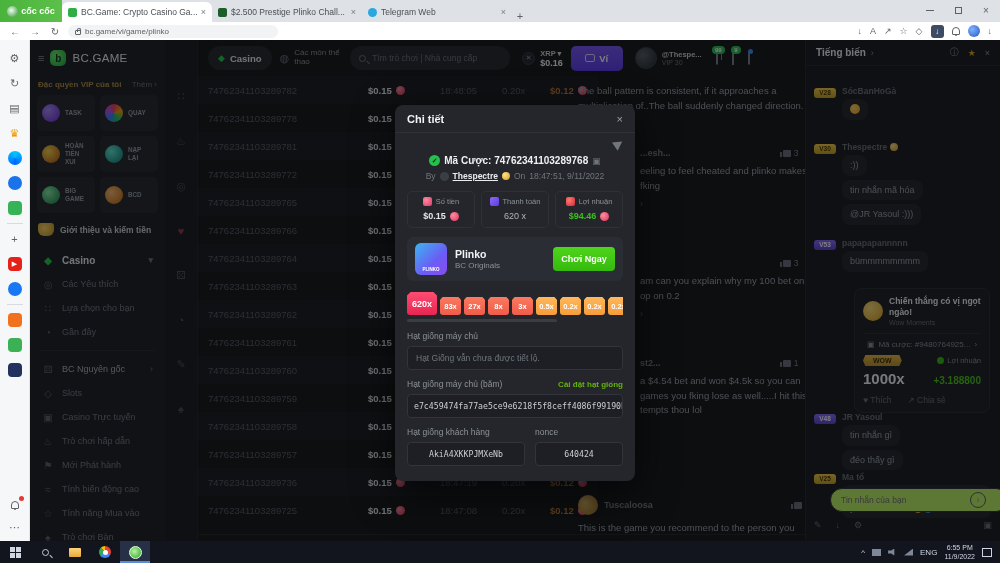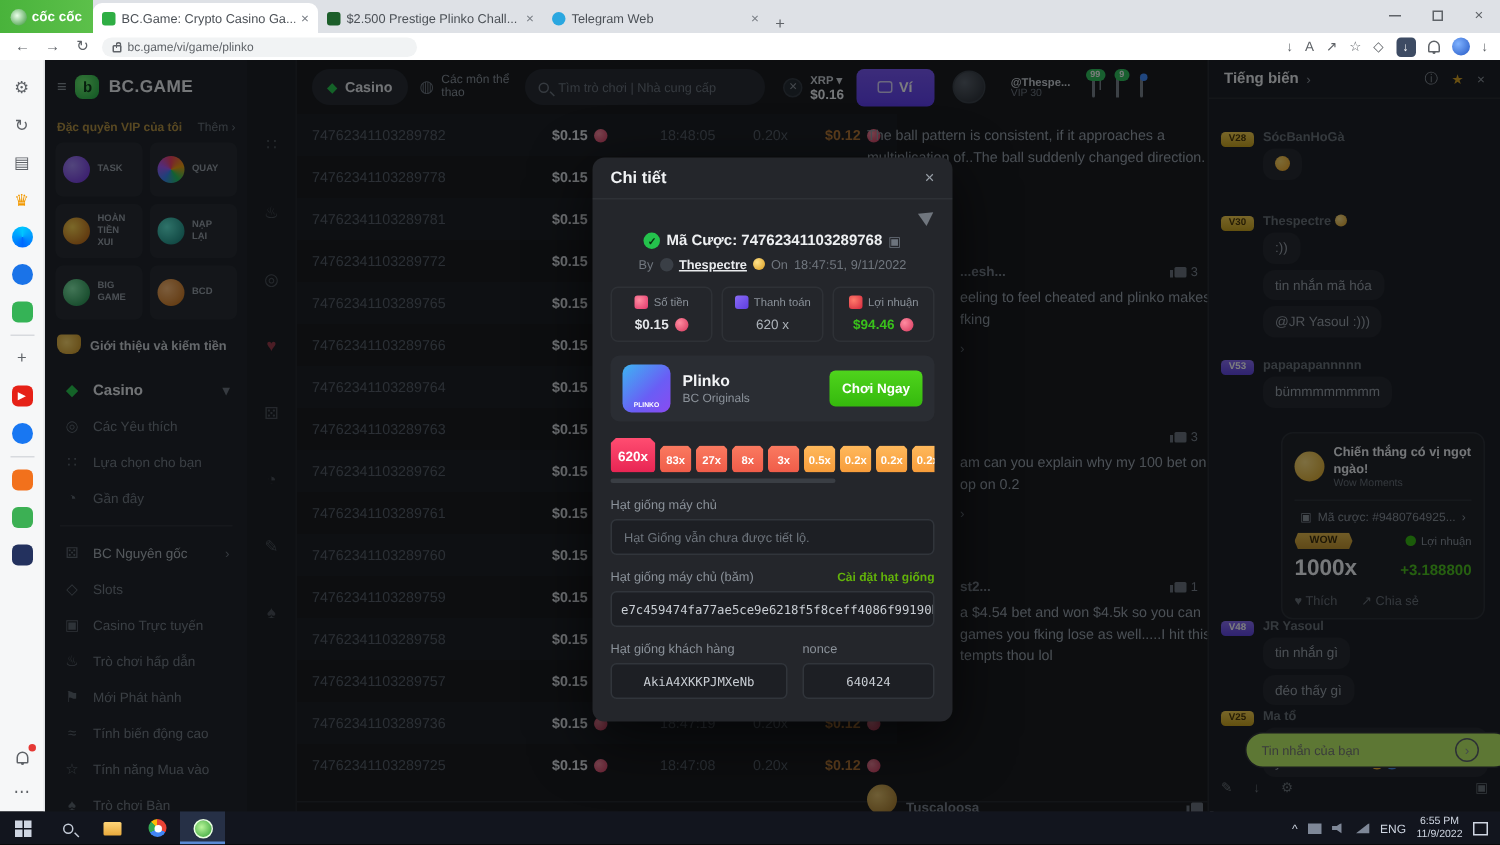--- a/index.html
+++ b/index.html
@@ -42,21 +42,21 @@
   .reddot{position:relative;}
   .reddot:after{content:"";position:absolute;right:-1px;top:-1px;width:5px;height:5px;border-radius:50%;background:#e53935;}
 
   
   .app{position:absolute;left:30px;top:40px;width:970px;height:501px;background:#17181b;overflow:hidden;}
   
   .bcside{position:absolute;left:0;top:0;width:135px;height:501px;background:#1e2126;overflow:hidden;}
   .bclogo{display:flex;align-items:center;gap:6px;padding:10px 8px;}
   .bclogo .burger{color:#8b929a;font-size:11px;}
   .bclogo .mark{width:16px;height:16px;border-radius:5px;background:radial-gradient(circle at 35% 35%,#6ff36f,#1fae43);display:flex;align-items:center;justify-content:center;color:#0c3c16;font-weight:bold;font-size:10px;}
-  .bclogo .word{color:#f1f3f5;font-weight:bold;font-size:11.5px;letter-spacing:.3px;}
+  .bclogo .word{color:#f1f3f5;font-weight:normal;font-size:11.5px;letter-spacing:.3px;}
   .vipbar{display:flex;align-items:center;justify-content:space-between;padding:4px 8px 6px;}
   .vipbar .t{color:#b5913f;font-size:8px;font-weight:bold;}
   .vipbar .m{color:#6d747d;font-size:8px;}
   .promogrid{display:grid;grid-template-columns:1fr 1fr;gap:5px;padding:0 7px;}
   .promo{height:36px;background:#26292f;border-radius:5px;display:flex;align-items:center;gap:5px;padding:0 5px;}
   .promo .ic{width:18px;height:18px;border-radius:50%;flex:none;}
   .promo .lb{color:#9aa1a9;font-size:6.3px;font-weight:bold;line-height:1.25;}
   .refer{display:flex;align-items:center;gap:6px;padding:10px 8px;}
   .refer .bag{width:16px;height:13px;background:radial-gradient(circle at 40% 40%,#ffd96b,#c98f1d);border-radius:3px 3px 6px 6px;}
   .refer .t{color:#cfd3d8;font-size:8.5px;font-weight:bold;}
@@ -82,21 +82,21 @@
   .sports .g{font-size:11px;color:#6d747d;}
   .search{height:24px;flex:0 0 160px;border-radius:13px;background:#26292f;display:flex;align-items:center;gap:6px;padding:0 9px;color:#6d747d;font-size:8.5px;}
   .mag{width:7px;height:7px;border:1.4px solid #6d747d;border-radius:50%;position:relative;flex:none;}
   .mag:after{content:"";position:absolute;left:6px;top:6px;width:4px;height:1.4px;background:#6d747d;transform:rotate(45deg);}
   .bal{display:flex;align-items:center;gap:5px;margin-left:4px;}
   .coin-x{width:13px;height:13px;border-radius:50%;background:#23282e;color:#8b929a;font-size:7px;display:flex;align-items:center;justify-content:center;border:1px solid #343a41;}
   .bal .cur{color:#cfd3d8;font-size:7.5px;font-weight:bold;}
   .bal .amt{color:#f1f3f5;font-size:9px;font-weight:bold;}
   .vi-btn{height:25px;width:52px;border-radius:5px;background:linear-gradient(180deg,#7a57f7,#5f3df0);display:flex;align-items:center;justify-content:center;gap:4px;color:#fff;font-size:9.5px;font-weight:bold;}
   .vi-btn .w{width:10px;height:8px;border:1px solid #d9d2ff;border-radius:2px;}
-  .user{display:flex;align-items:center;gap:17px;margin-left:4px;}
+  .user{display:flex;align-items:center;gap:5px;margin-left:4px;}
   .uav{width:22px;height:22px;border-radius:50%;background:radial-gradient(circle at 35% 35%,#585f68,#23262b);border:1px solid #3a3f46;}
   .user .un{color:#cfd3d8;font-size:7.5px;font-weight:bold;line-height:1.2;}
   .user .vip{color:#6d747d;font-size:7px;font-weight:normal;}
   .hicon{position:relative;color:#7a828b;font-size:11px;margin-left:6px;}
   .hbadge{position:absolute;top:-6px;right:-7px;background:#2fc35a;color:#fff;font-size:6px;font-weight:bold;border-radius:5px;padding:0 3px;line-height:8px;}
   .bluedot:after{content:"";position:absolute;right:-3px;top:-3px;width:5px;height:5px;border-radius:50%;background:#3f8cff;}
   .giftbox{width:11px;height:9px;border:1px solid #7a828b;border-radius:2px;position:relative;}
   .giftbox:before{content:"";position:absolute;left:4px;top:-1px;width:1.5px;height:9px;background:#7a828b;}
   .bell2{width:9px;height:9px;border:1px solid #7a828b;border-radius:5px 5px 1px 1px;position:relative;}
   .chatic{width:10px;height:8px;border:1px solid #7a828b;border-radius:2px;position:relative;}
@@ -108,21 +108,21 @@
   .c-id{flex:0 0 160px;color:#565d66;}
   .c-amt{flex:0 0 72px;color:#e4e7ea;font-weight:bold;display:flex;align-items:center;gap:4px;}
   .c-time{flex:0 0 62px;color:#565d66;}
   .c-mul{flex:0 0 48px;color:#565d66;}
   .c-prof{flex:0 0 56px;color:#bd7a33;font-weight:bold;display:flex;align-items:center;gap:4px;}
   .pcoin{width:9px;height:9px;border-radius:50%;background:radial-gradient(circle at 35% 35%,#ff8ba0,#d5365c);flex:none;}
   .botline{position:absolute;left:168px;top:494px;width:637px;height:1px;background:#24262b;}
 
   
   .cm{position:absolute;color:#99a1aa;}
-  .cm .hd{display:flex;align-items:flex-end;gap:6px;margin-bottom:6px;margin-top:28px;}
+  .cm .hd{display:flex;align-items:center;gap:6px;margin-bottom:6px;}
   .cm .usr{color:#79818a;font-size:9px;font-weight:bold;}
   .cm .likes{display:flex;align-items:center;gap:3px;color:#79818a;font-size:8.5px;margin-left:auto;}
   .thumbico{width:8px;height:7px;background:#6b727b;border-radius:1px;position:relative;}
   .thumbico:before{content:"";position:absolute;left:-3px;bottom:0;width:2px;height:5px;background:#6b727b;}
   .cm .ln{font-size:9.5px;line-height:1.55;white-space:nowrap;}
   .cm .rep{color:#6b727b;font-size:9px;margin-top:6px;}
   .cmav{width:20px;height:20px;border-radius:50%;background:radial-gradient(circle at 35% 35%,#e8c36a,#9c6d1f);flex:none;}
 
   
   .overlay{position:absolute;left:30px;top:40px;width:970px;height:501px;background:rgba(4,5,7,.52);z-index:40;}

